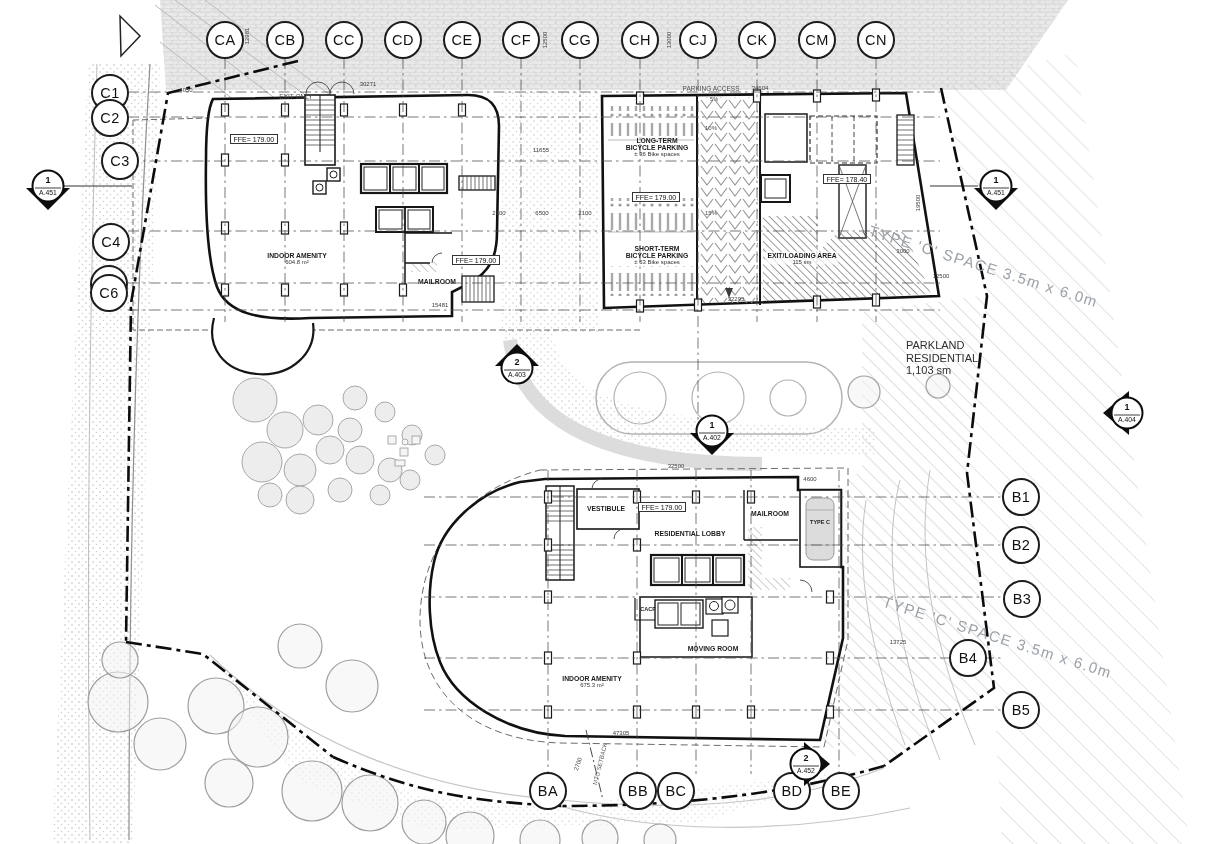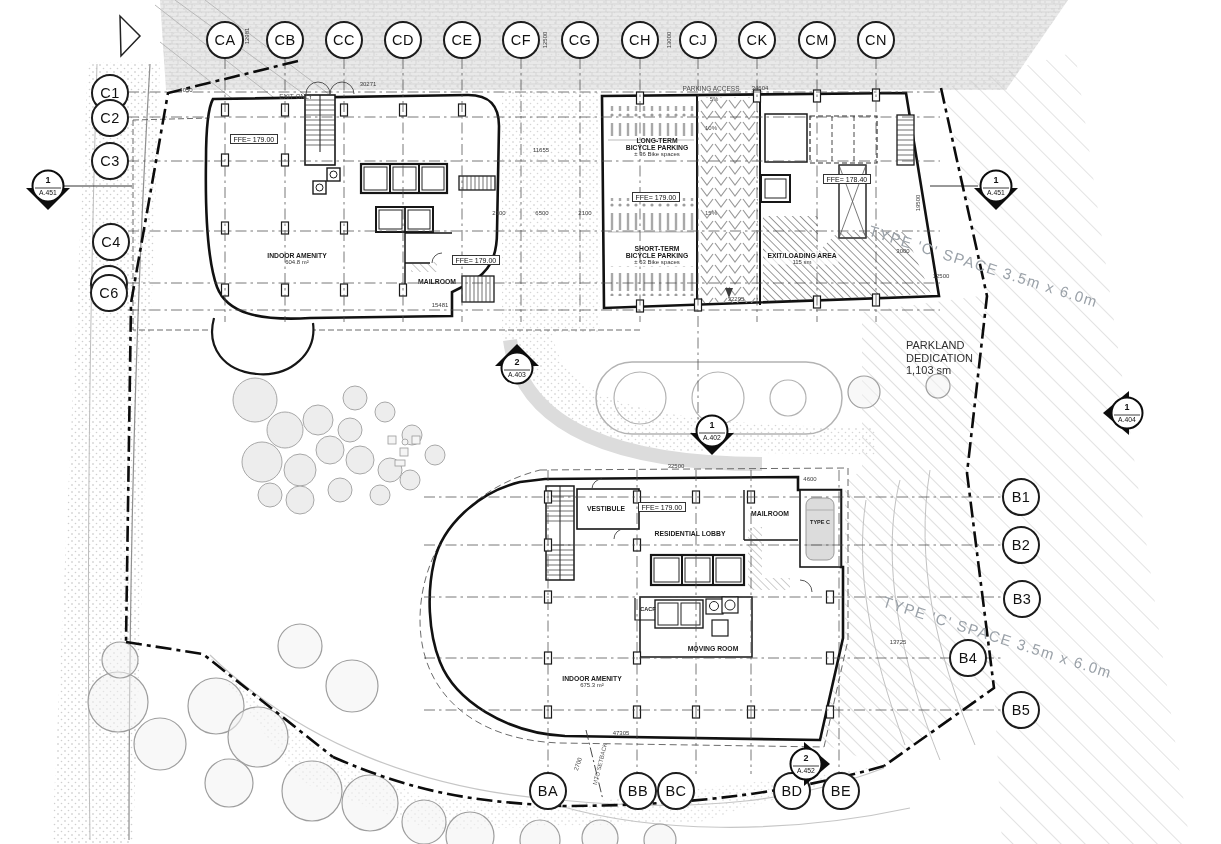--- a/index.html
+++ b/index.html
@@ -339,21 +339,21 @@
 <div class="bub" style="left:521px;top:40px">CF</div>
 <div class="bub" style="left:580px;top:40px">CG</div>
 <div class="bub" style="left:640px;top:40px">CH</div>
 <div class="bub" style="left:698px;top:40px">CJ</div>
 <div class="bub" style="left:757px;top:40px">CK</div>
 <div class="bub" style="left:817px;top:40px">CM</div>
 <div class="bub" style="left:876px;top:40px">CN</div>
 
 <div class="bub" style="left:110px;top:93px">C1</div>
 <div class="bub" style="left:110px;top:118px">C2</div>
-<div class="bub" style="left:110px;top:161px">C3</div>
+<div class="bub" style="left:120px;top:161px">C3</div>
 <div class="bub" style="left:111px;top:242px">C4</div>
 <div class="bub" style="left:109px;top:284px">C5</div>
 <div class="bub" style="left:109px;top:293px">C6</div>
 
 <div class="bub" style="left:1021px;top:497px">B1</div>
 <div class="bub" style="left:1021px;top:545px">B2</div>
 <div class="bub" style="left:1022px;top:599px">B3</div>
 <div class="bub" style="left:968px;top:658px">B4</div>
 <div class="bub" style="left:1021px;top:710px">B5</div>
 
@@ -454,21 +454,21 @@
 </div>
 <div class="room" style="left:648px;top:609px;font-size:5.5px">CACF</div>
 
 <div class="site" style="left:296px;top:96px">EXIT ONLY</div>
 <div class="site" style="left:711px;top:88px">PARKING ACCESS</div>
 <div class="site" style="left:714px;top:99px;font-size:6px">5%</div>
 <div class="site" style="left:711px;top:128px;font-size:6px">10%</div>
 <div class="site" style="left:711px;top:213px;font-size:6px">15%</div>
 <div class="parkland" style="left:906px;top:339px">
   <div>PARKLAND</div>
-  <div>DEDICATION</div>
+  <div>RESIDENTIAL</div>
   <div>1,103 sm</div>
 </div>
 <div class="rotbig" style="left:872px;top:222px">TYPE 'C' SPACE 3.5m x 6.0m</div>
 <div class="rotbig" style="left:886px;top:593px">TYPE 'C' SPACE 3.5m x 6.0m</div>
 <div class="lbl" style="left:592px;top:784px;font-size:6px;color:#555;transform:rotate(-76deg);transform-origin:0 0">MTO SETBACK</div>
 
 <div class="dim" style="left:186px;top:90px">4050</div>
 <div class="dim" style="left:368px;top:84px">30271</div>
 <div class="dim v" style="left:247px;top:36px">12981</div>
 <div class="dim" style="left:541px;top:150px">11655</div>

